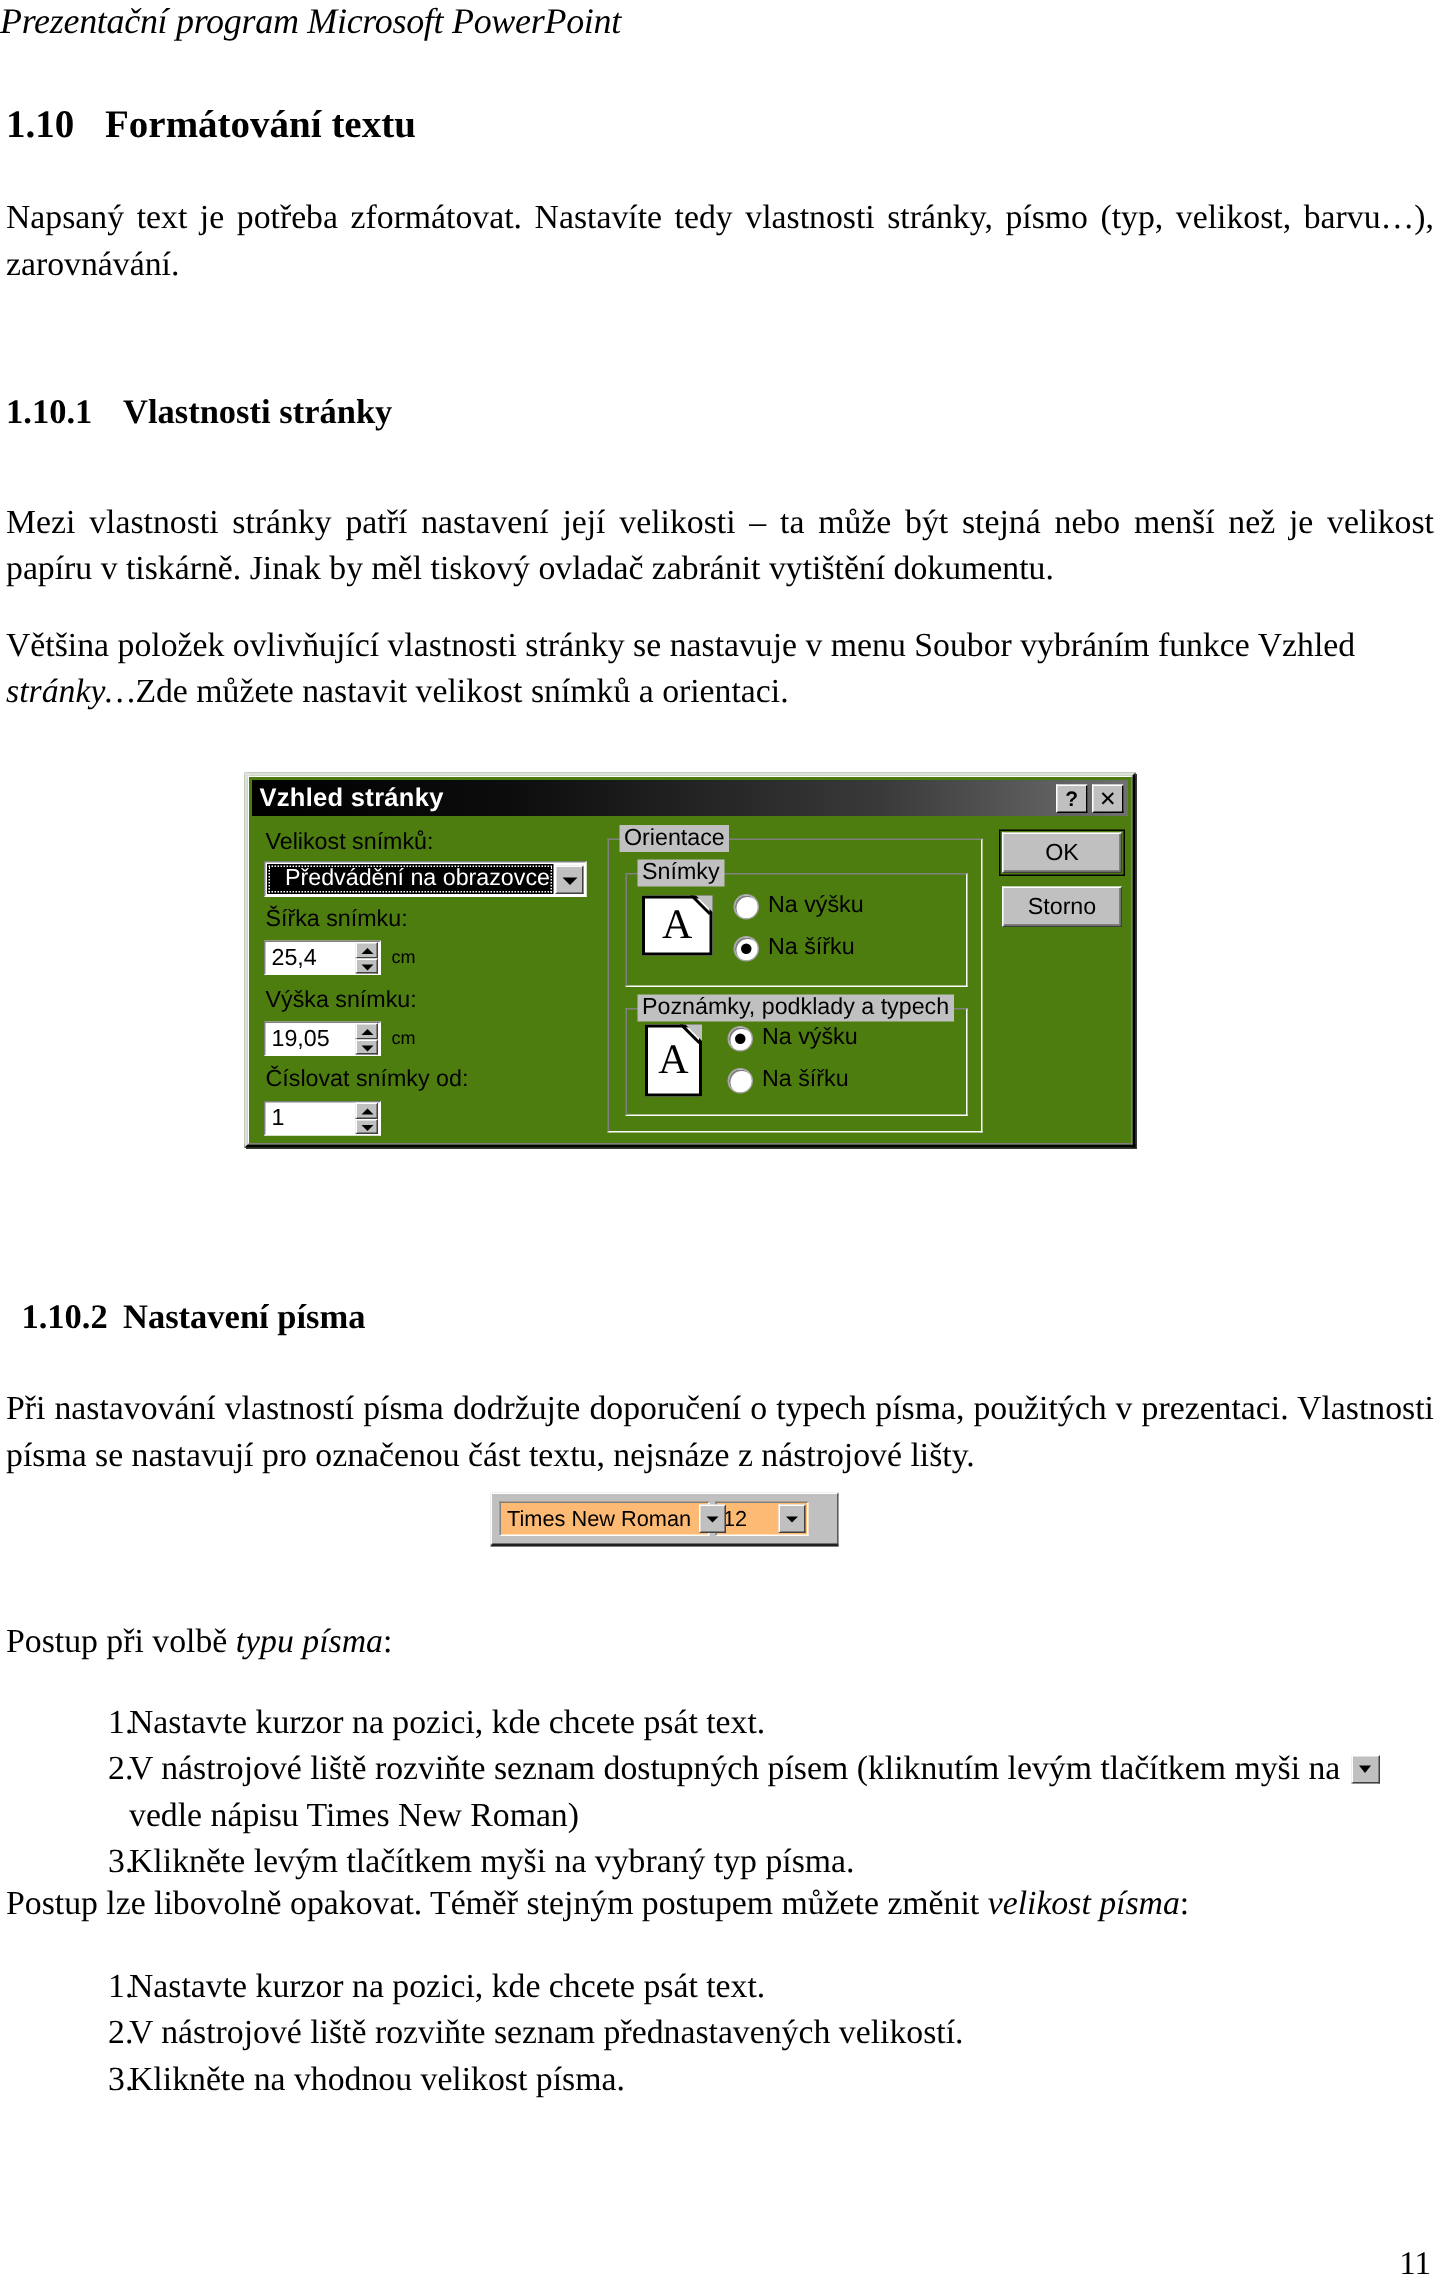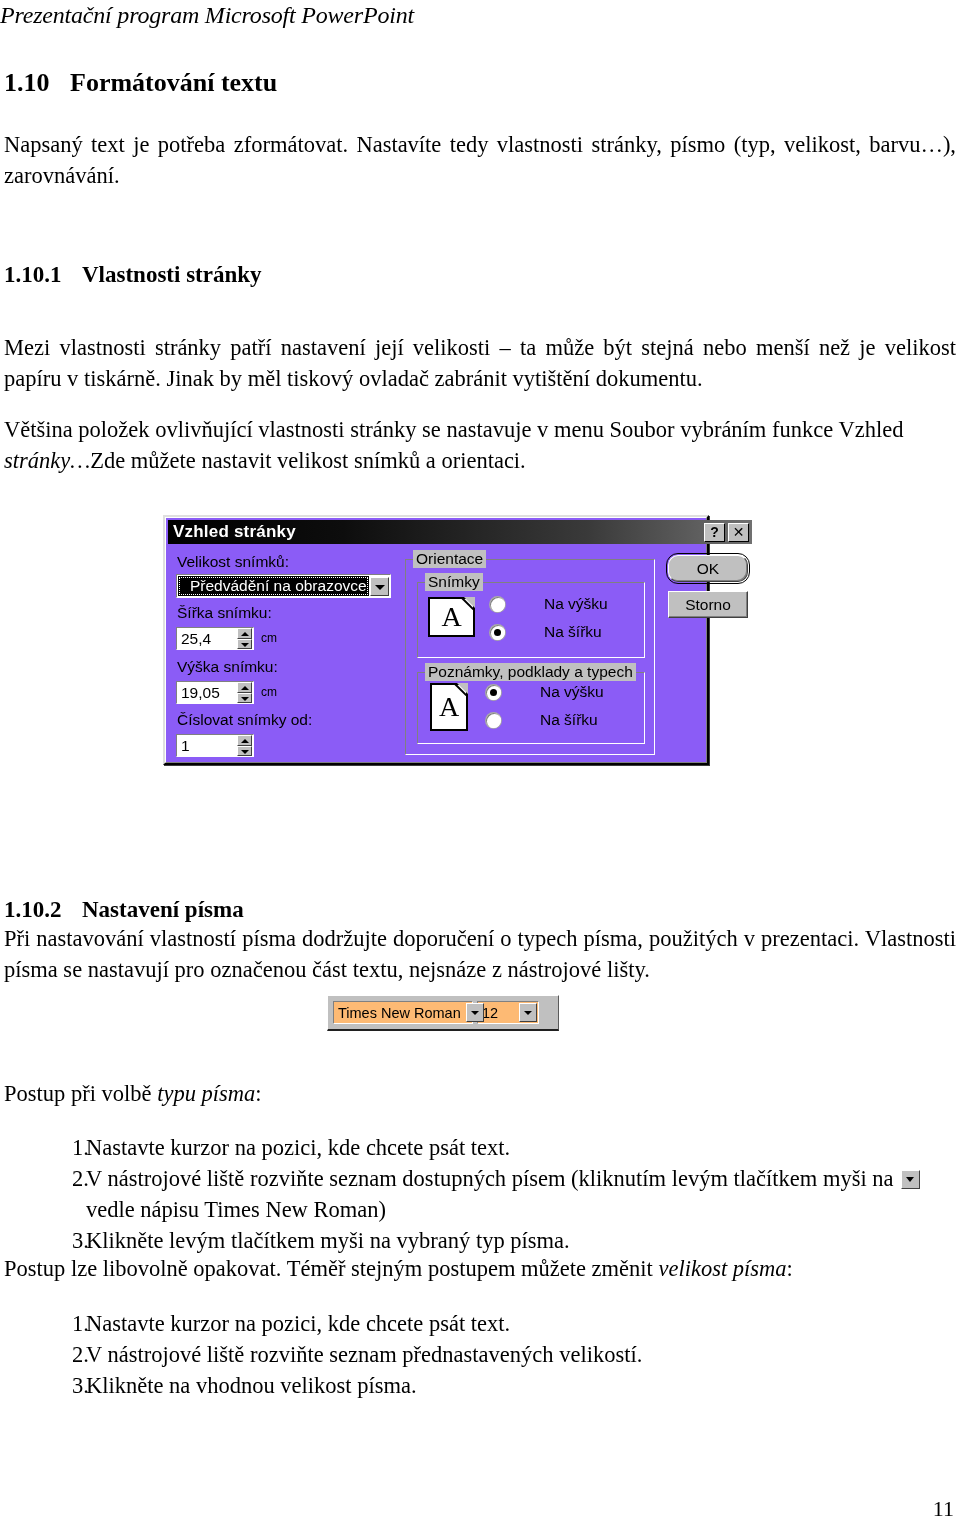--- a/index.html
+++ b/index.html
@@ -111,23 +111,23 @@
     right: 6px;
     bottom: 8px;
     font-size: 22px;
   }
 
   
   .dialog {
     position: absolute;
     left: 163px;
     top: 515px;
-    width: 546px;
+    width: 594px;
     height: 250px;
-    background: #8b5cf6;
+    background: #4d7c0f;
     border-top: 2px solid #dfdfdf;
     border-left: 2px solid #dfdfdf;
     border-right: 2px solid #000000;
     border-bottom: 2px solid #000000;
     box-sizing: border-box;
     font-family: "Liberation Sans", "DejaVu Sans", sans-serif;
     box-shadow: 1px 1px 0 #3a3a3a;
   }
   .dlg-inner-bevel {
     position: absolute;
@@ -314,21 +314,20 @@
     white-space: nowrap;
   }
 
   
   .radio-row {
     position: absolute;
     display: flex;
     align-items: center;
     font-size: 15.5px;
     white-space: nowrap;
-    gap: 32px;
   }
   .radio {
     width: 15px;
     height: 15px;
     border-radius: 50%;
     background: #ffffff;
     box-shadow: inset 1px 1px 0 #808080, inset -1px -1px 0 #ffffff, 0 0 0 1px #a8a8a8;
     margin-right: 7px;
     position: relative;
     flex: 0 0 15px;
@@ -393,21 +392,20 @@
     box-sizing: border-box;
     border-top: 1px solid #ffffff;
     border-left: 1px solid #ffffff;
     border-right: 1px solid #404040;
     border-bottom: 1px solid #404040;
     box-shadow: inset -1px -1px 0 #808080;
   }
   .pbtn.default {
     outline: 1px solid #000000;
     outline-offset: 1px;
-    border-radius: 10px;
   }
 
   
   .fonttoolbar {
     position: absolute;
     left: 327px;
     top: 995px;
     width: 232px;
     height: 36px;
     background: #c0c0c0;
@@ -575,21 +573,21 @@
         <span class="radio"></span>
         <span>Na šířku</span>
       </div>
     </div>
   </div>
 
   <div class="pbtn default" style="left:503px; top:38px; width:80px; height:27px;">OK</div>
   <div class="pbtn" style="left:503px; top:74px; width:80px; height:27px;">Storno</div>
 </div>
 
-<div class="h2 h-num-wrap" style="top:897px;">
+<div class="h2 h-num-wrap" style="top:865px;text-align:center;">
   <span class="num">1.10.2</span>
   <span>Nastavení písma</span>
 </div>
 
 <div class="para" style="top:923px;">Při nastavování vlastností písma dodržujte doporučení o typech písma, použitých v prezentaci. Vlastnosti písma se nastavují pro označenou část textu, nejsnáze z nástrojové lišty.</div>
 
 <div class="fonttoolbar">
   <span class="ftcombo ftname">
     <span class="v">Times New Roman</span>
     <span class="ar"></span>

